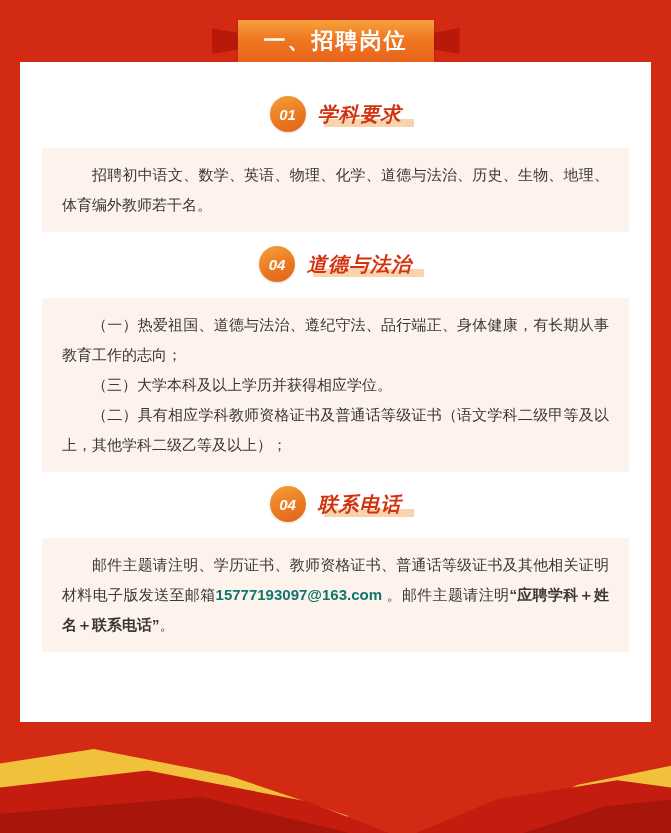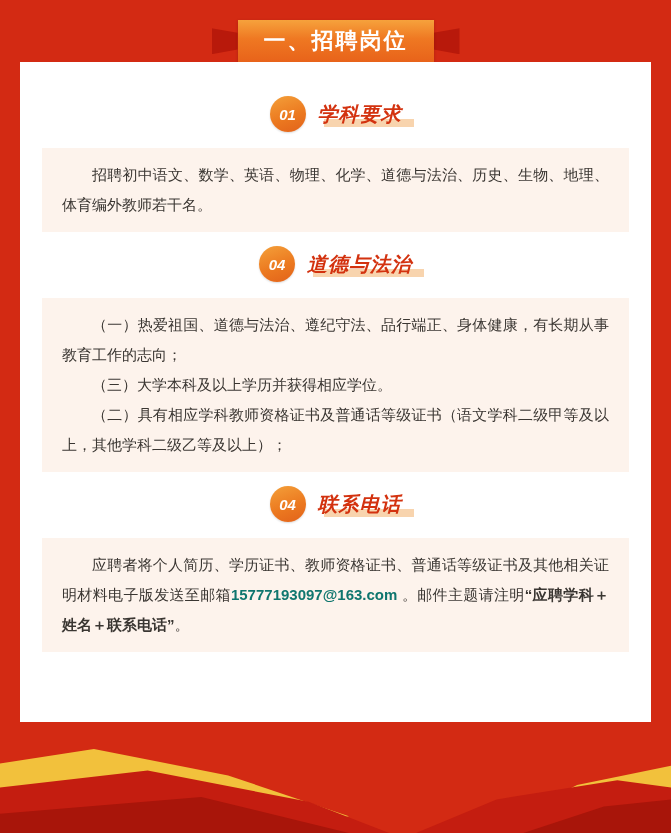--- a/index.html
+++ b/index.html
@@ -222,21 +222,21 @@
     </div>
 
     <div class="section-title">
       <div class="num-badge">04</div>
       <div class="title-text-wrap">
         <span class="title-underline"></span>
         <span class="title-text">联系电话</span>
       </div>
     </div>
     <div class="content-box">
-      <p class="indent"><span>应聘者将个人简历、学历证书、教师资格证书、普通话等级证书及其他相关证明材料电子版发送至邮箱</span><span class="email">15777193097@163.com</span><span> 。邮件主题请注明</span><span class="quoted">“应聘学科＋姓名＋联系电话”</span><span>。</span></p>
+      <p class="indent"><span>邮件主题请注明、学历证书、教师资格证书、普通话等级证书及其他相关证明材料电子版发送至邮箱</span><span class="email">15777193097@163.com</span><span> 。邮件主题请注明</span><span class="quoted">“应聘学科＋姓名＋联系电话”</span><span>。</span></p>
     </div>
 
   </div>
 
   <div class="footer-deco">
     <div class="deco-layer wave-gold-left"></div>
     <div class="deco-layer wave-gold-right"></div>
     <div class="deco-layer wave-red-1"></div>
     <div class="deco-layer wave-red-2"></div>
     <div class="deco-layer wave-dark"></div>

